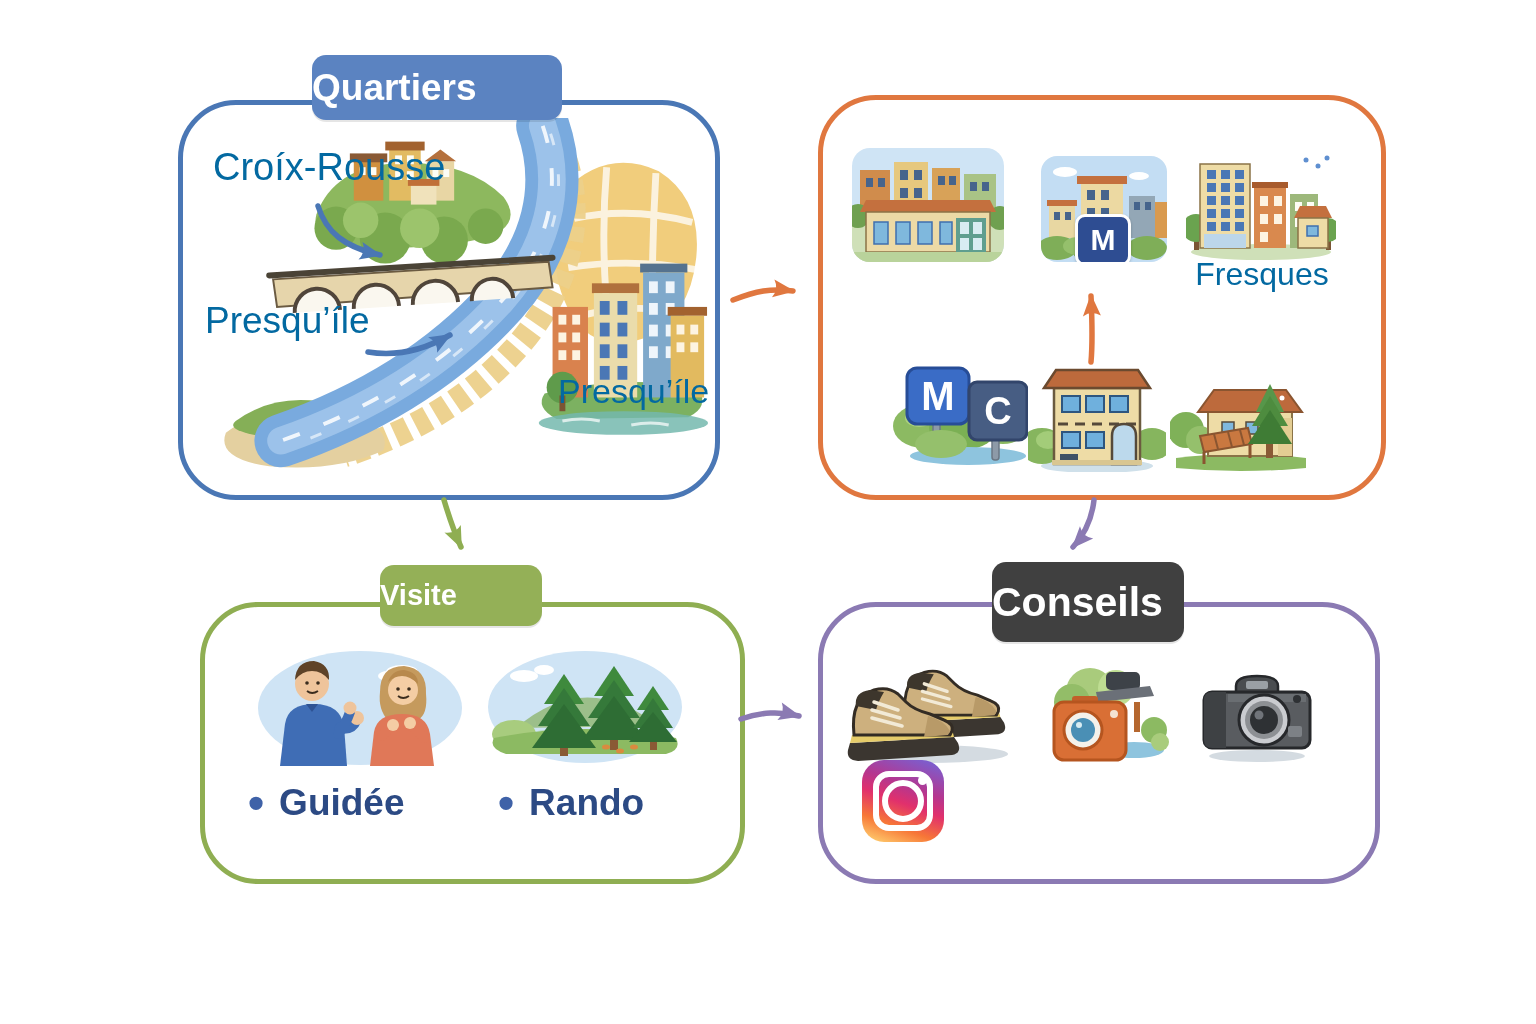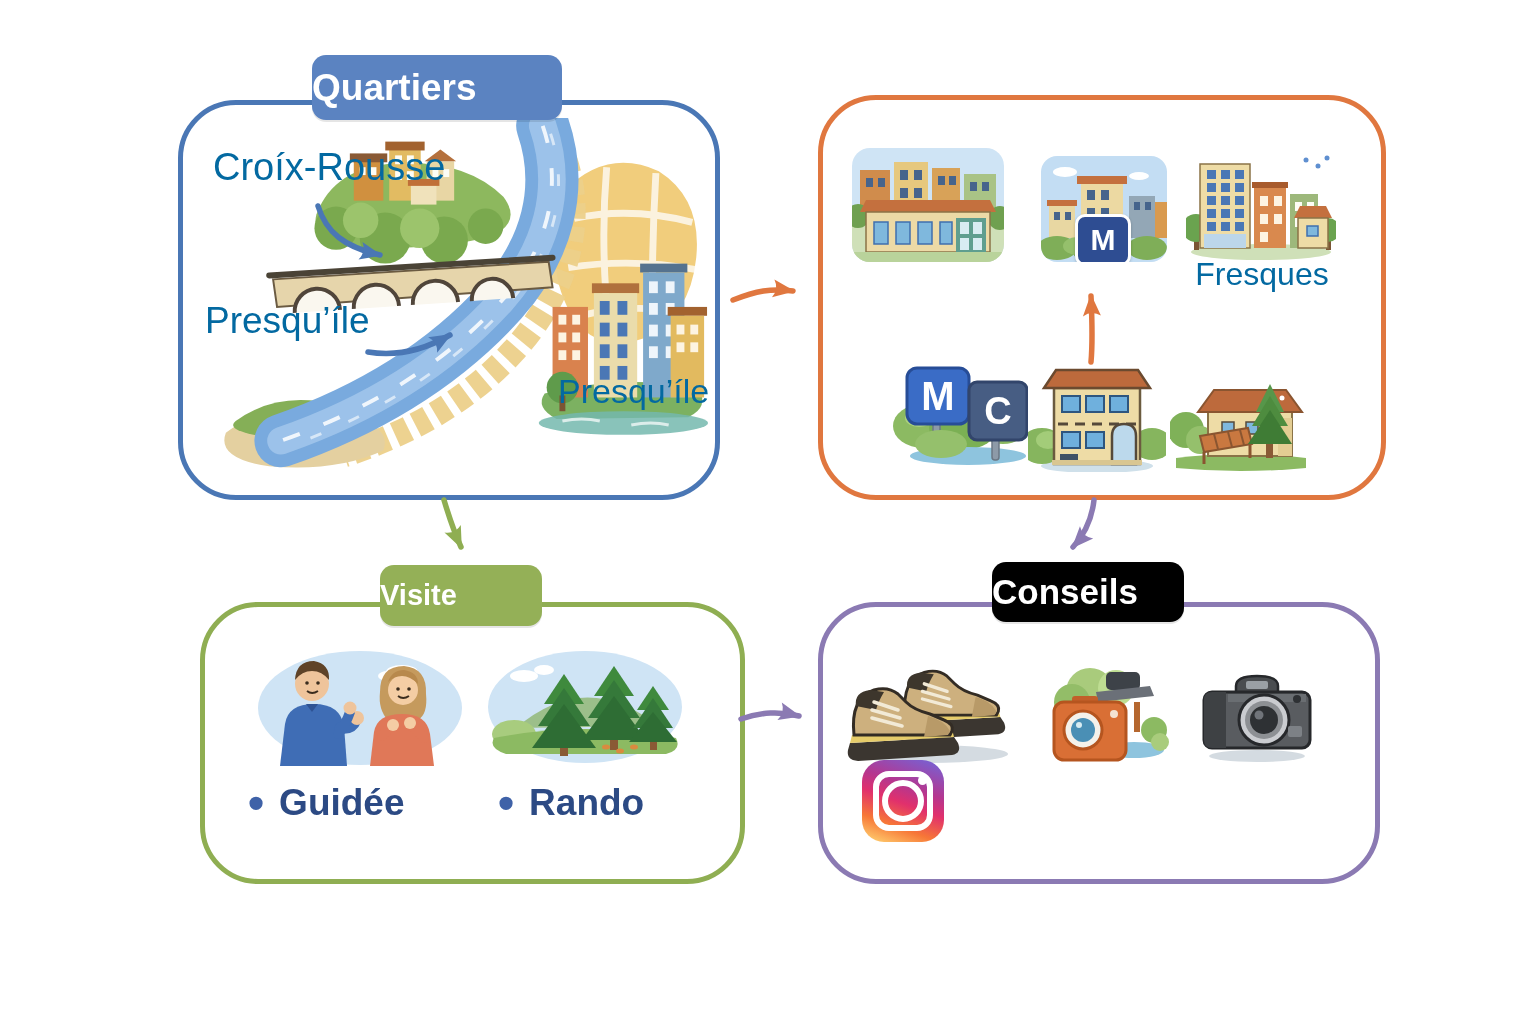--- a/index.html
+++ b/index.html
@@ -8,21 +8,21 @@
   .box{position:absolute;background:#fff;border-radius:58px;z-index:0;}
   .box.q{left:178px;top:100px;width:532px;height:390px;border:5px solid #4a77b5;}
   .box.p{left:818px;top:95px;width:558px;height:395px;border:5px solid #e0773f;}
   .box.v{left:200px;top:602px;width:535px;height:272px;border:5px solid #8fae52;}
   .box.c{left:818px;top:602px;width:552px;height:272px;border:5px solid #8b7ab3;}
   .badge{position:absolute;z-index:6;display:flex;align-items:center;justify-content:flex-start;
          color:#fff;font-weight:bold;border-radius:14px;box-shadow:0 2px 0 rgba(0,0,0,.10);}
   .badge.q{left:312px;top:55px;width:250px;height:65px;background:#5b83c1;font-size:37px;}
   .badge.p{left:962px;top:55px;width:262px;height:65px;background:#e0773f;font-size:37px;}
   .badge.v{left:380px;top:565px;width:162px;height:61px;background:#94b057;font-size:29px;}
-  .badge.c{left:992px;top:562px;width:192px;height:60px;background:#000000;font-size:35px;}
+  .badge.c{left:992px;top:562px;width:192px;height:80px;background:#404040;font-size:41px;}
   .lbl{position:absolute;z-index:4;color:#0369a1;font-weight:normal;white-space:nowrap;}
   .lbl.croix{left:213px;top:146px;font-size:38px;}
   .lbl.pres1{left:205px;top:300px;font-size:37px;}
   .lbl.pres2{left:558px;top:372px;font-size:34px;}
   .lbl.mur{left:846px;top:264px;width:190px;text-align:center;font-size:31px;line-height:38px;white-space:normal;}
   .lbl.fres{left:1186px;top:256px;width:152px;text-align:center;font-size:32px;}
   .ill{position:absolute;z-index:2;}
   .ill svg{display:block;width:100%;height:100%;}
   .vignette{border-radius:18px;overflow:hidden;}
   .arrows{position:absolute;left:0;top:0;z-index:3;pointer-events:none;}

